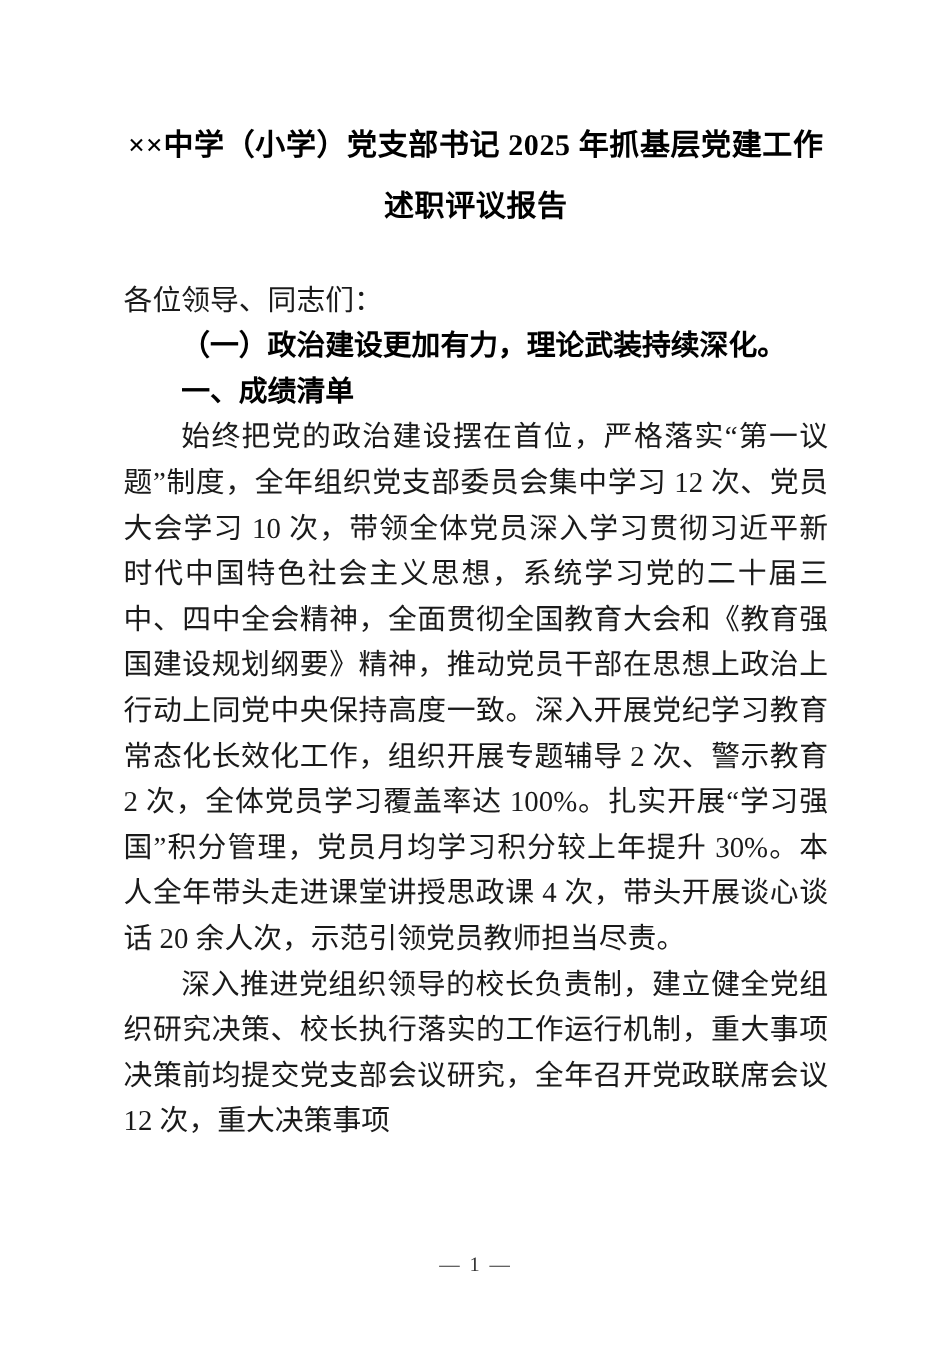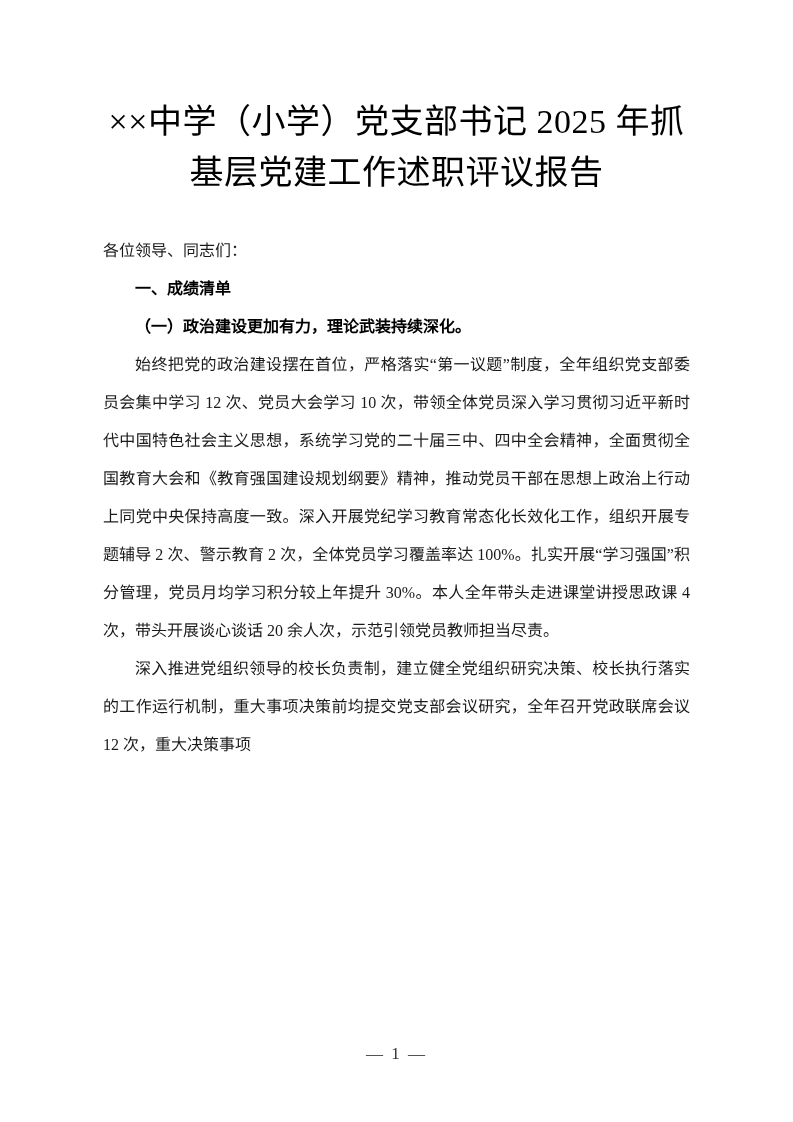--- a/index.html
+++ b/index.html
@@ -14,34 +14,34 @@
     background: #ffffff;
     overflow: hidden;
     font-family: "Liberation Serif", "DejaVu Serif", serif;
     color: #111111;
   }
   .content {
     padding: 0 103px;
   }
   .doc-title {
     margin: 96px 0 0 0;
-    font-size: 34px;
+    font-size: 25px;
     line-height: 51px;
-    font-weight: normal;
+    font-weight: bold;
     text-align: center;
     color: #000000;
     letter-spacing: 0.5px;
     font-family: "Liberation Serif", "DejaVu Serif", serif;
   }
   .body-block {
     margin-top: 34px;
   }
   .para {
     margin: 0;
-    font-size: 16px;
+    font-size: 24px;
     line-height: 38px;
     text-align: justify;
     color: #1a1a1a;
   }
   .para.indent {
     text-indent: 2em;
   }
   .salutation {
     text-indent: 0;
   }
@@ -74,23 +74,23 @@
 <div class="page">
   <div class="content">
 
     <h1 class="doc-title">××中学（小学）党支部书记 2025 年抓基层党建工作述职评议报告</h1>
 
     <div class="body-block">
 
       <p class="para salutation">各位领导、同志们：</p>
 
 
+      <p class="para heading-l2">（一）政治建设更加有力，理论武装持续深化。</p>
+
       <p class="para heading-l1">一、成绩清单</p>
-
-      <p class="para heading-l2">（一）政治建设更加有力，理论武装持续深化。</p>
 
       <p class="para indent">始终把党的政治建设摆在首位，严格落实“第一议题”制度，全年组织党支部委员会集中学习 12 次、党员大会学习 10 次，带领全体党员深入学习贯彻习近平新时代中国特色社会主义思想，系统学习党的二十届三中、四中全会精神，全面贯彻全国教育大会和《教育强国建设规划纲要》精神，推动党员干部在思想上政治上行动上同党中央保持高度一致。深入开展党纪学习教育常态化长效化工作，组织开展专题辅导 2 次、警示教育 2 次，全体党员学习覆盖率达 100%。扎实开展“学习强国”积分管理，党员月均学习积分较上年提升 30%。本人全年带头走进课堂讲授思政课 4 次，带头开展谈心谈话 20 余人次，示范引领党员教师担当尽责。</p>
 
 
       <p class="para indent">深入推进党组织领导的校长负责制，建立健全党组织研究决策、校长执行落实的工作运行机制，重大事项决策前均提交党支部会议研究，全年召开党政联席会议 12 次，重大决策事项</p>
 
     </div>
   </div>
 
   <div class="page-footer">— 1 —</div>

